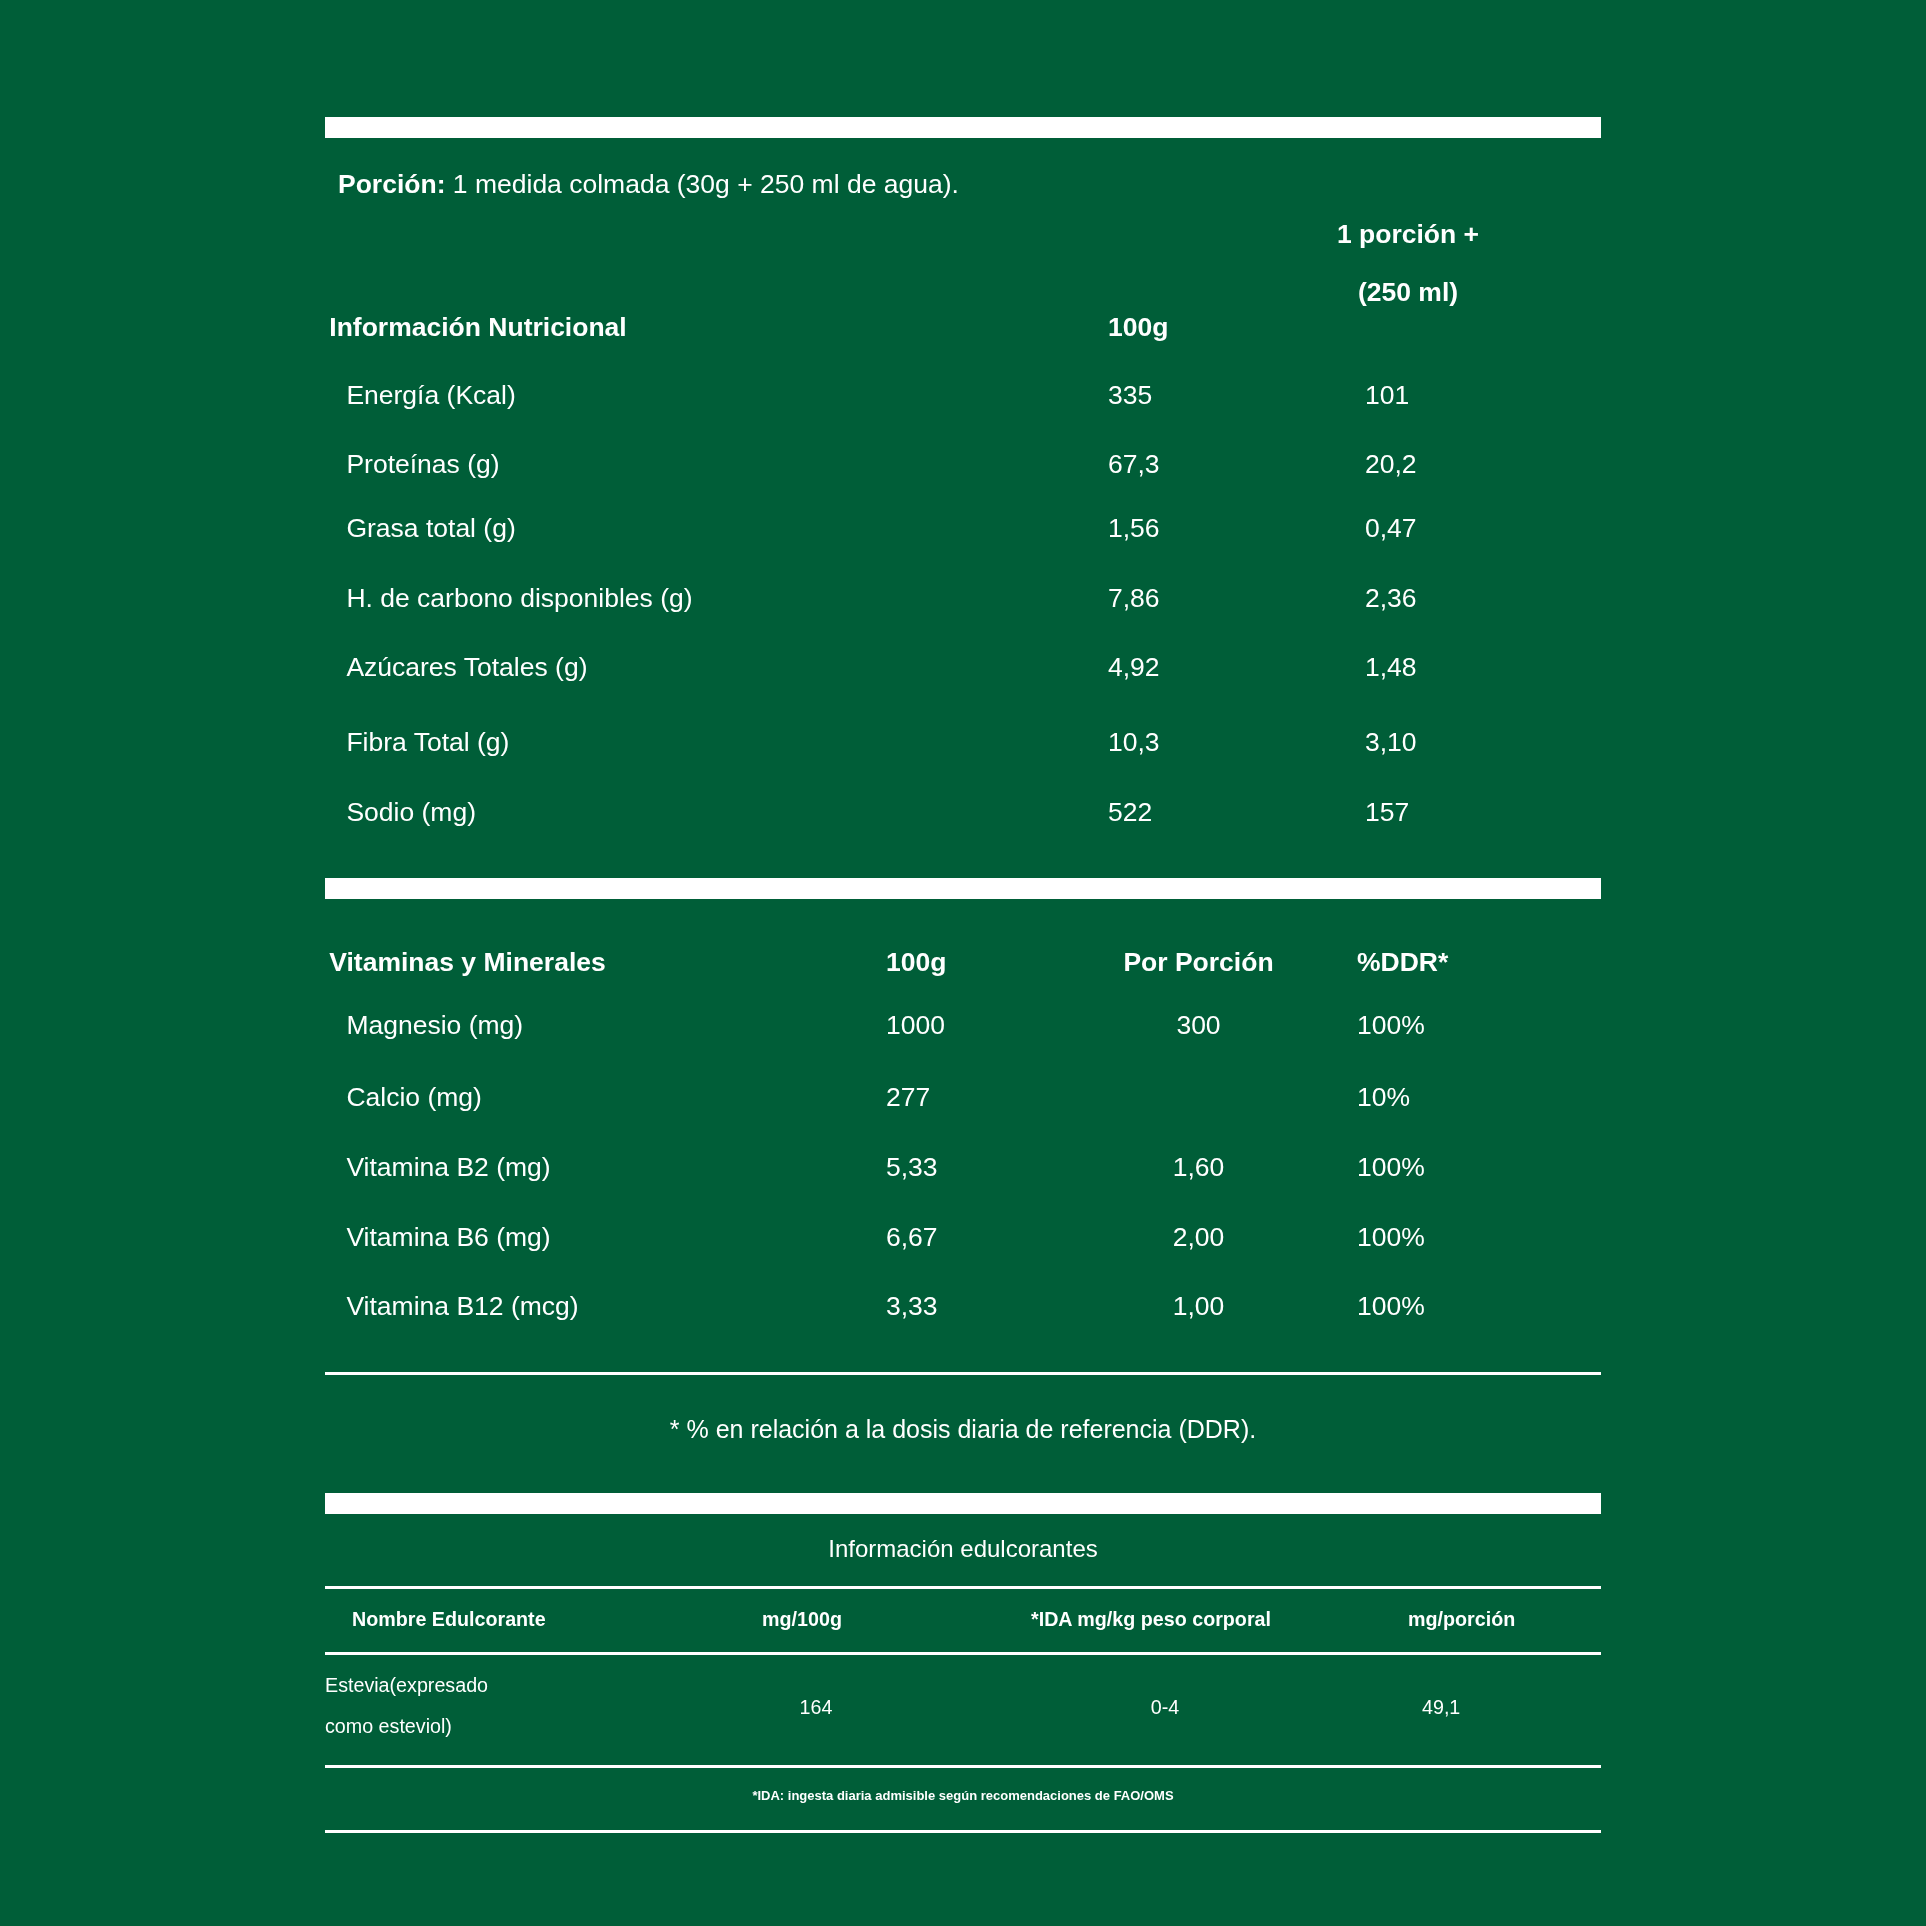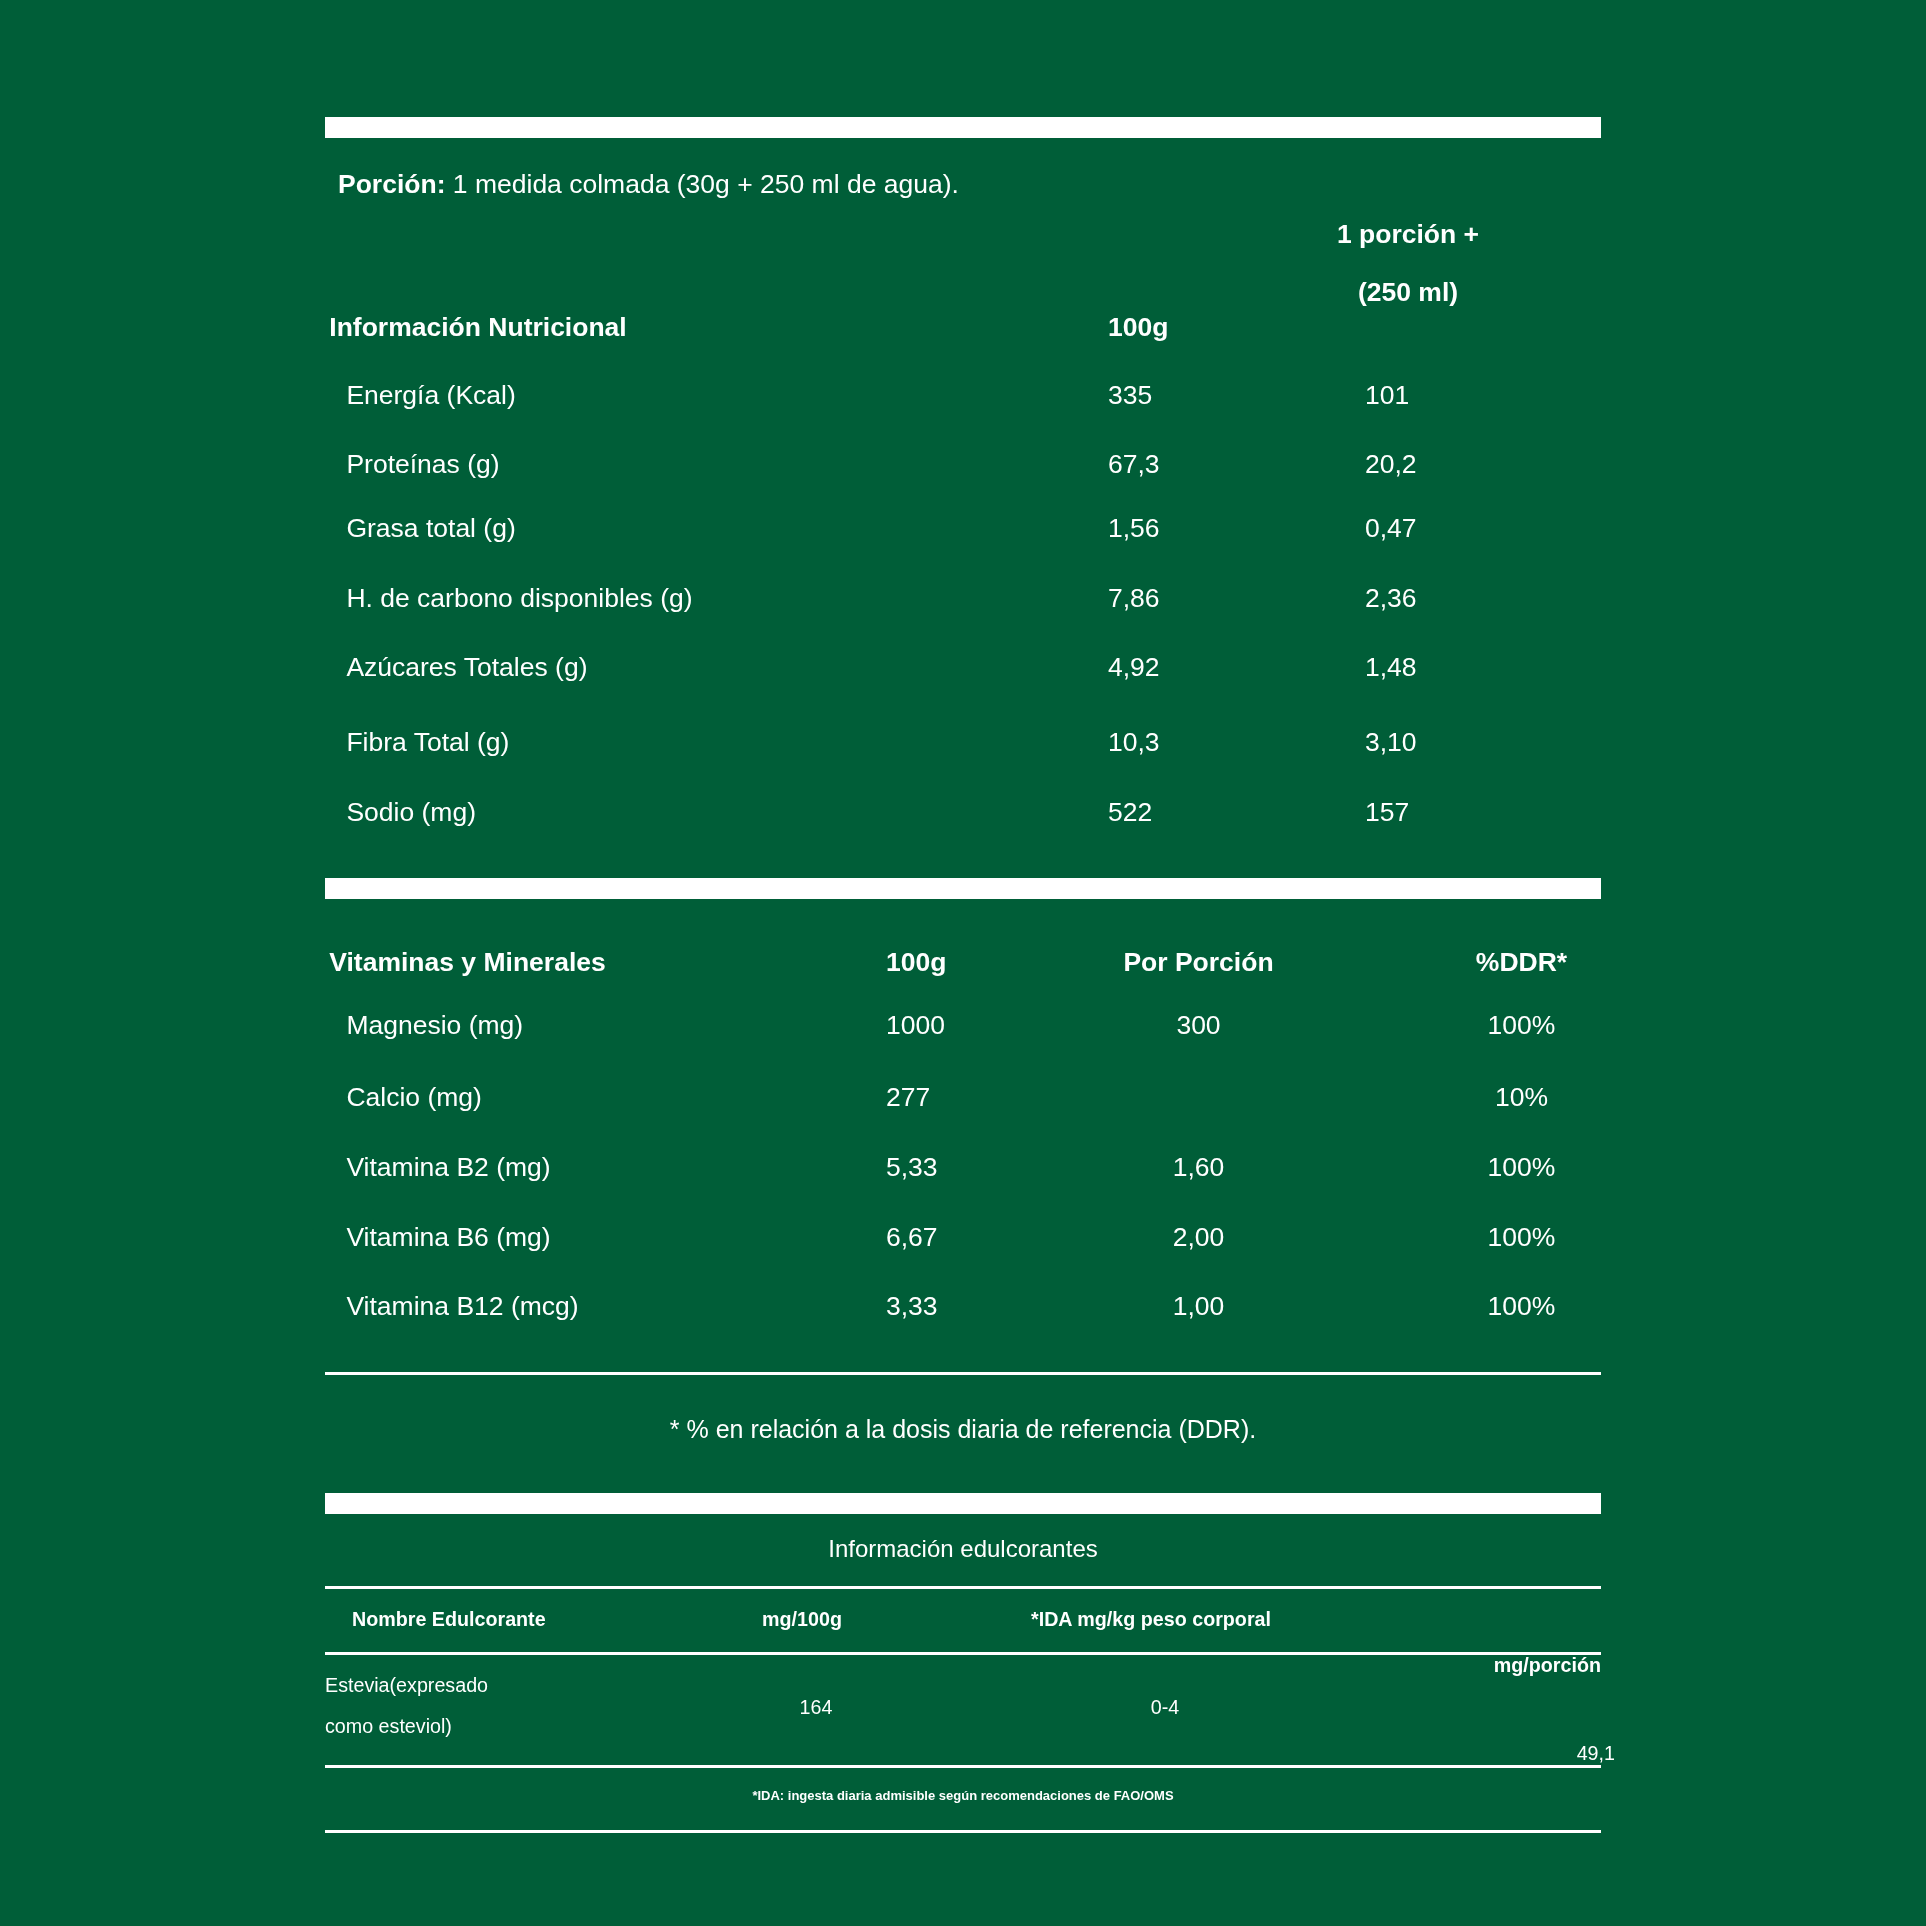--- a/index.html
+++ b/index.html
@@ -33,32 +33,32 @@
   .c100{left:783px;}
   .cpor{left:1040px;}
   
   .porblock{
     position:absolute;top:205px;left:933px;width:300px;
     text-align:center;font-weight:700;font-size:26.5px;line-height:58px;
   }
   
   .v100{left:561px;}
   .vpor{left:745px;width:257px;text-align:center;}
-  .vddr{left:1068px;width:257px;text-align:center;}
+  .vddr{left:1032px;width:257px;text-align:left;}
   
   .center160{position:absolute;left:0;width:100%;height:68px;line-height:68px;text-align:center;white-space:nowrap;}
   .center140{position:absolute;left:0;width:100%;height:60px;line-height:60px;text-align:center;white-space:nowrap;}
   .center120{position:absolute;left:0;width:100%;height:51px;line-height:51px;text-align:center;white-space:nowrap;}
   
   .s140{position:absolute;left:0;width:100%;height:60px;}
   .s140 > span{position:absolute;top:0;line-height:60px;white-space:nowrap;}
   .sname{left:15px;width:385px;margin-left:12px;}
   .smg100{left:385px;width:184px;text-align:center;}
   .sida{left:569px;width:514px;text-align:center;}
-  .smgpor{left:1083px;width:193px;text-align:right;margin-top:46px;}
+  .smgpor{left:1083px;width:193px;text-align:left;}
   .srow160{position:absolute;left:14px;width:100%;height:68px;}
   .srow160 > span{position:absolute;top:0;line-height:68px;white-space:nowrap;}
   .estname{position:absolute;left:0;top:1665px;font-size:19.7px;line-height:41px;white-space:nowrap;}
 </style>
 </head>
 <body>
 
 <div class="root">
 
   <div class="bar" style="top:117px"></div>

